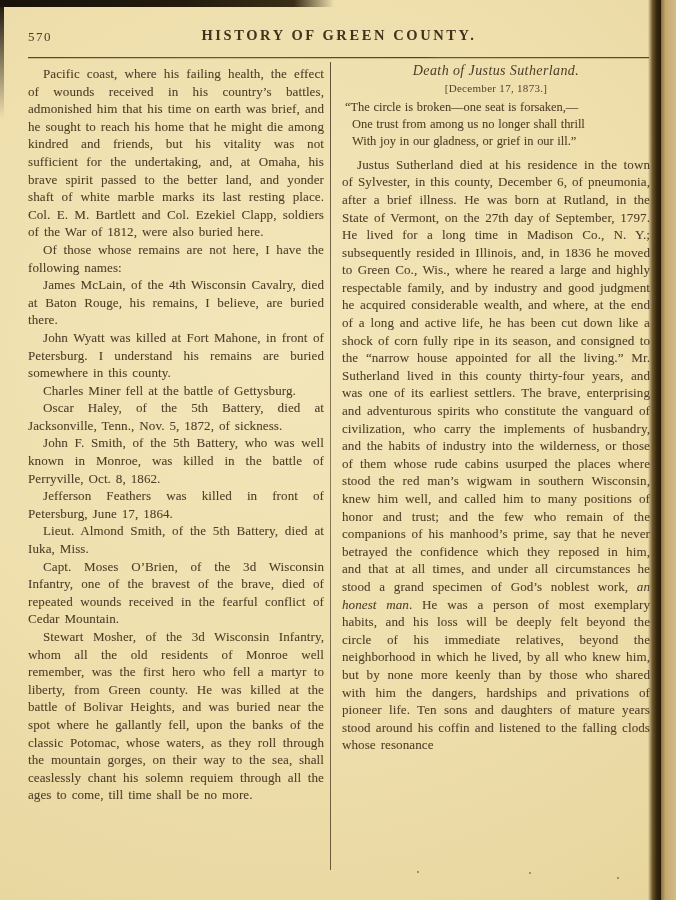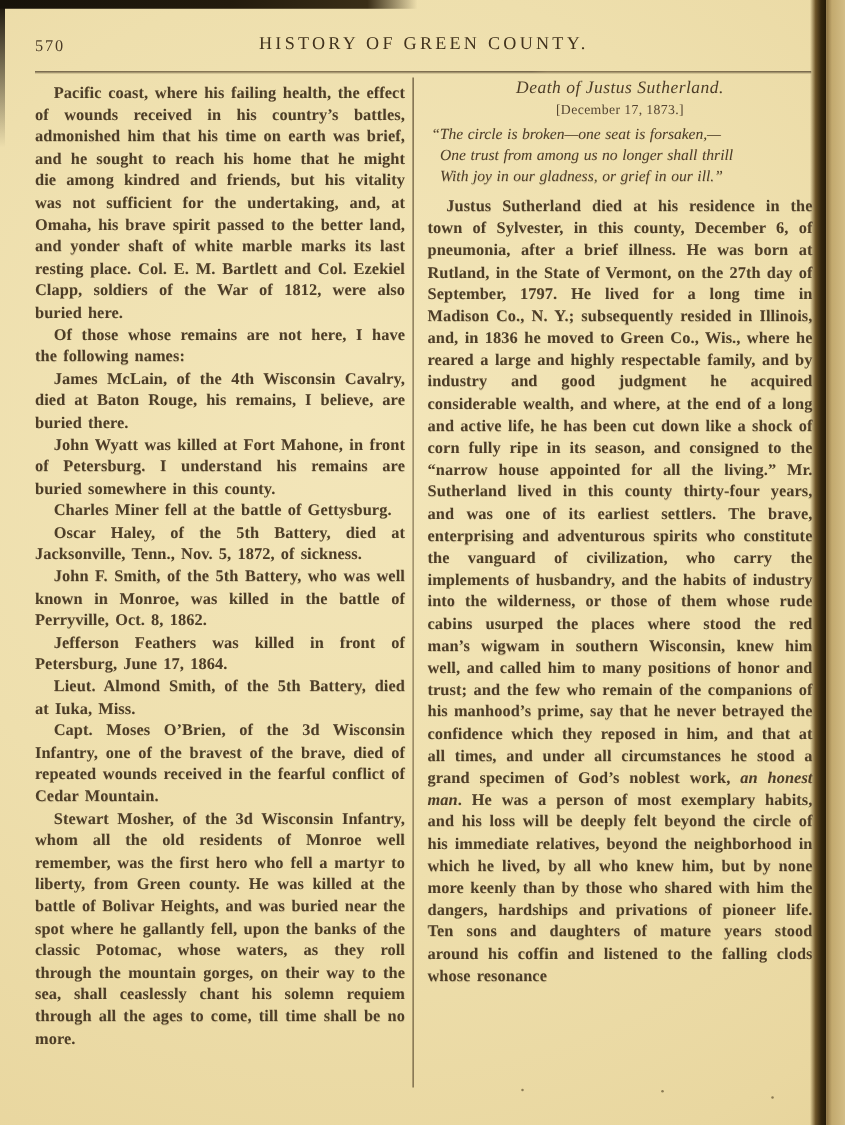--- a/index.html
+++ b/index.html
@@ -18,41 +18,41 @@
   .left-edge{position:absolute;left:0;top:0;width:4px;height:118px;
     background:linear-gradient(180deg,#17120a 0%,rgba(35,27,13,0) 100%);}
   .right-band{position:absolute;left:648px;top:0;width:13px;height:900px;
     background:linear-gradient(90deg,rgba(90,70,35,0) 0%,#6b5328 35%,#33250e 68%,#241a08 100%);}
   .right-outer{position:absolute;left:661px;top:0;width:15px;height:900px;
     background:linear-gradient(90deg,#8a6f3f 0%,#c2a96e 30%,#d3bd86 100%);}
 
   .page-number{position:absolute;left:28px;top:29px;font-size:13px;
     letter-spacing:1.5px;color:#4a3b26;}
   .running-head{position:absolute;left:28px;top:27px;width:622px;text-align:center;
-    font-weight:normal;font-size:14.5px;letter-spacing:2.6px;color:#41321d;}
+    font-weight:bold;font-size:14.5px;letter-spacing:2.6px;color:#41321d;}
   .header-rule{position:absolute;left:28px;top:57px;width:621px;height:1px;
     background:linear-gradient(90deg,#554631 0%,#6a5839 30%,#50412c 64%,#6a5839 66%,#554631 100%);
     box-shadow:0 1px 0 rgba(95,78,51,0.25);}
   .col-divider{position:absolute;left:330px;top:62px;width:1px;height:808px;
     background:linear-gradient(180deg,rgba(82,66,40,0.9) 0%,rgba(82,66,40,0.65) 50%,rgba(82,66,40,0.85) 100%);}
 
   .col-left{position:absolute;left:28px;top:65px;width:296px;}
   .col-right{position:absolute;left:342px;top:62px;width:308px;}
 
   .body-par{
     margin:0;text-indent:15px;text-align:justify;
     font-size:13px;line-height:17.6px;word-spacing:0.12em;letter-spacing:0.1px;
-    color:#4e3e28;text-shadow:0.3px 0.3px 0 rgba(90,72,45,0.22);font-weight:bold;
+    color:#4e3e28;text-shadow:0.3px 0.3px 0 rgba(90,72,45,0.22);
   }
   .article-title{font-style:italic;text-align:center;font-size:14px;
     color:#4c3c26;letter-spacing:0.4px;line-height:18px;}
   .article-date{text-align:center;font-size:11px;line-height:14px;
     margin-top:1px;color:#544431;letter-spacing:0.3px;}
   .poem{margin:4px 0 6px 10px;font-size:12.4px;line-height:16.9px;
-    color:#4e3e28;word-spacing:0.05em;text-shadow:0.3px 0.3px 0 rgba(90,72,45,0.2);font-style:italic;}
+    color:#4e3e28;word-spacing:0.05em;text-shadow:0.3px 0.3px 0 rgba(90,72,45,0.2);}
   .poem-line{white-space:nowrap;}
   .poem-line.first{margin-left:-7px;}
   .article-body{margin-top:3px;}
 
   .speck{position:absolute;width:2px;height:2px;border-radius:50%;
     background:rgba(60,45,20,0.55);}
 </style>
 </head>
 <body>
 

